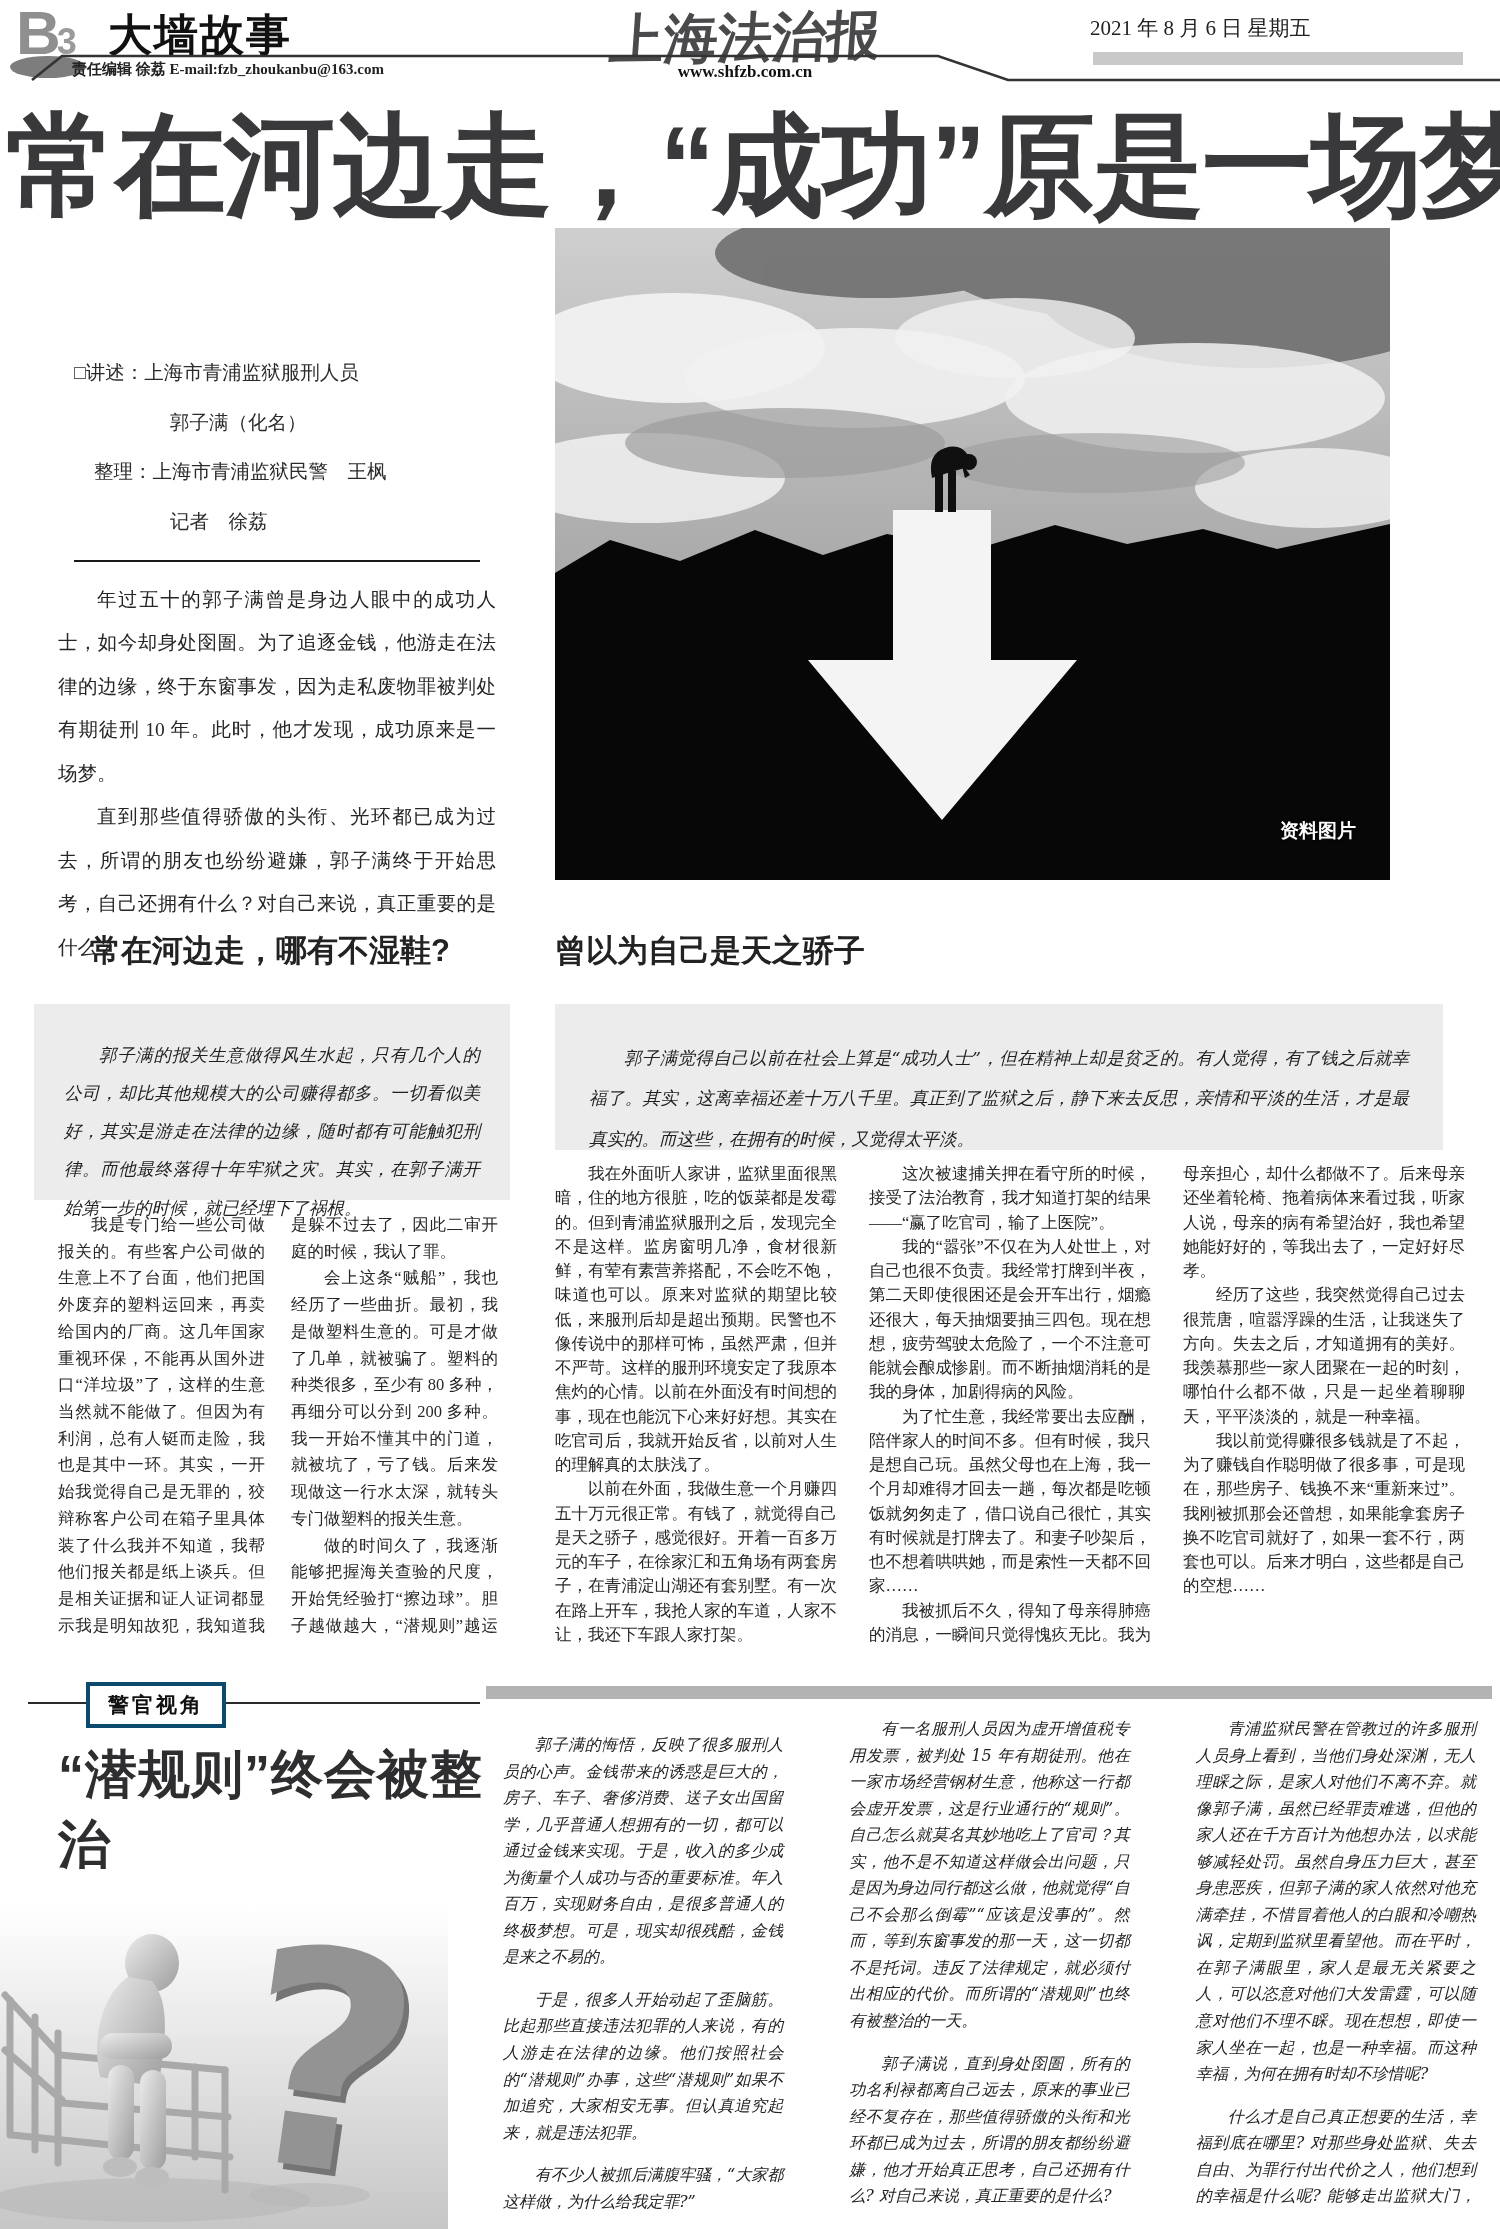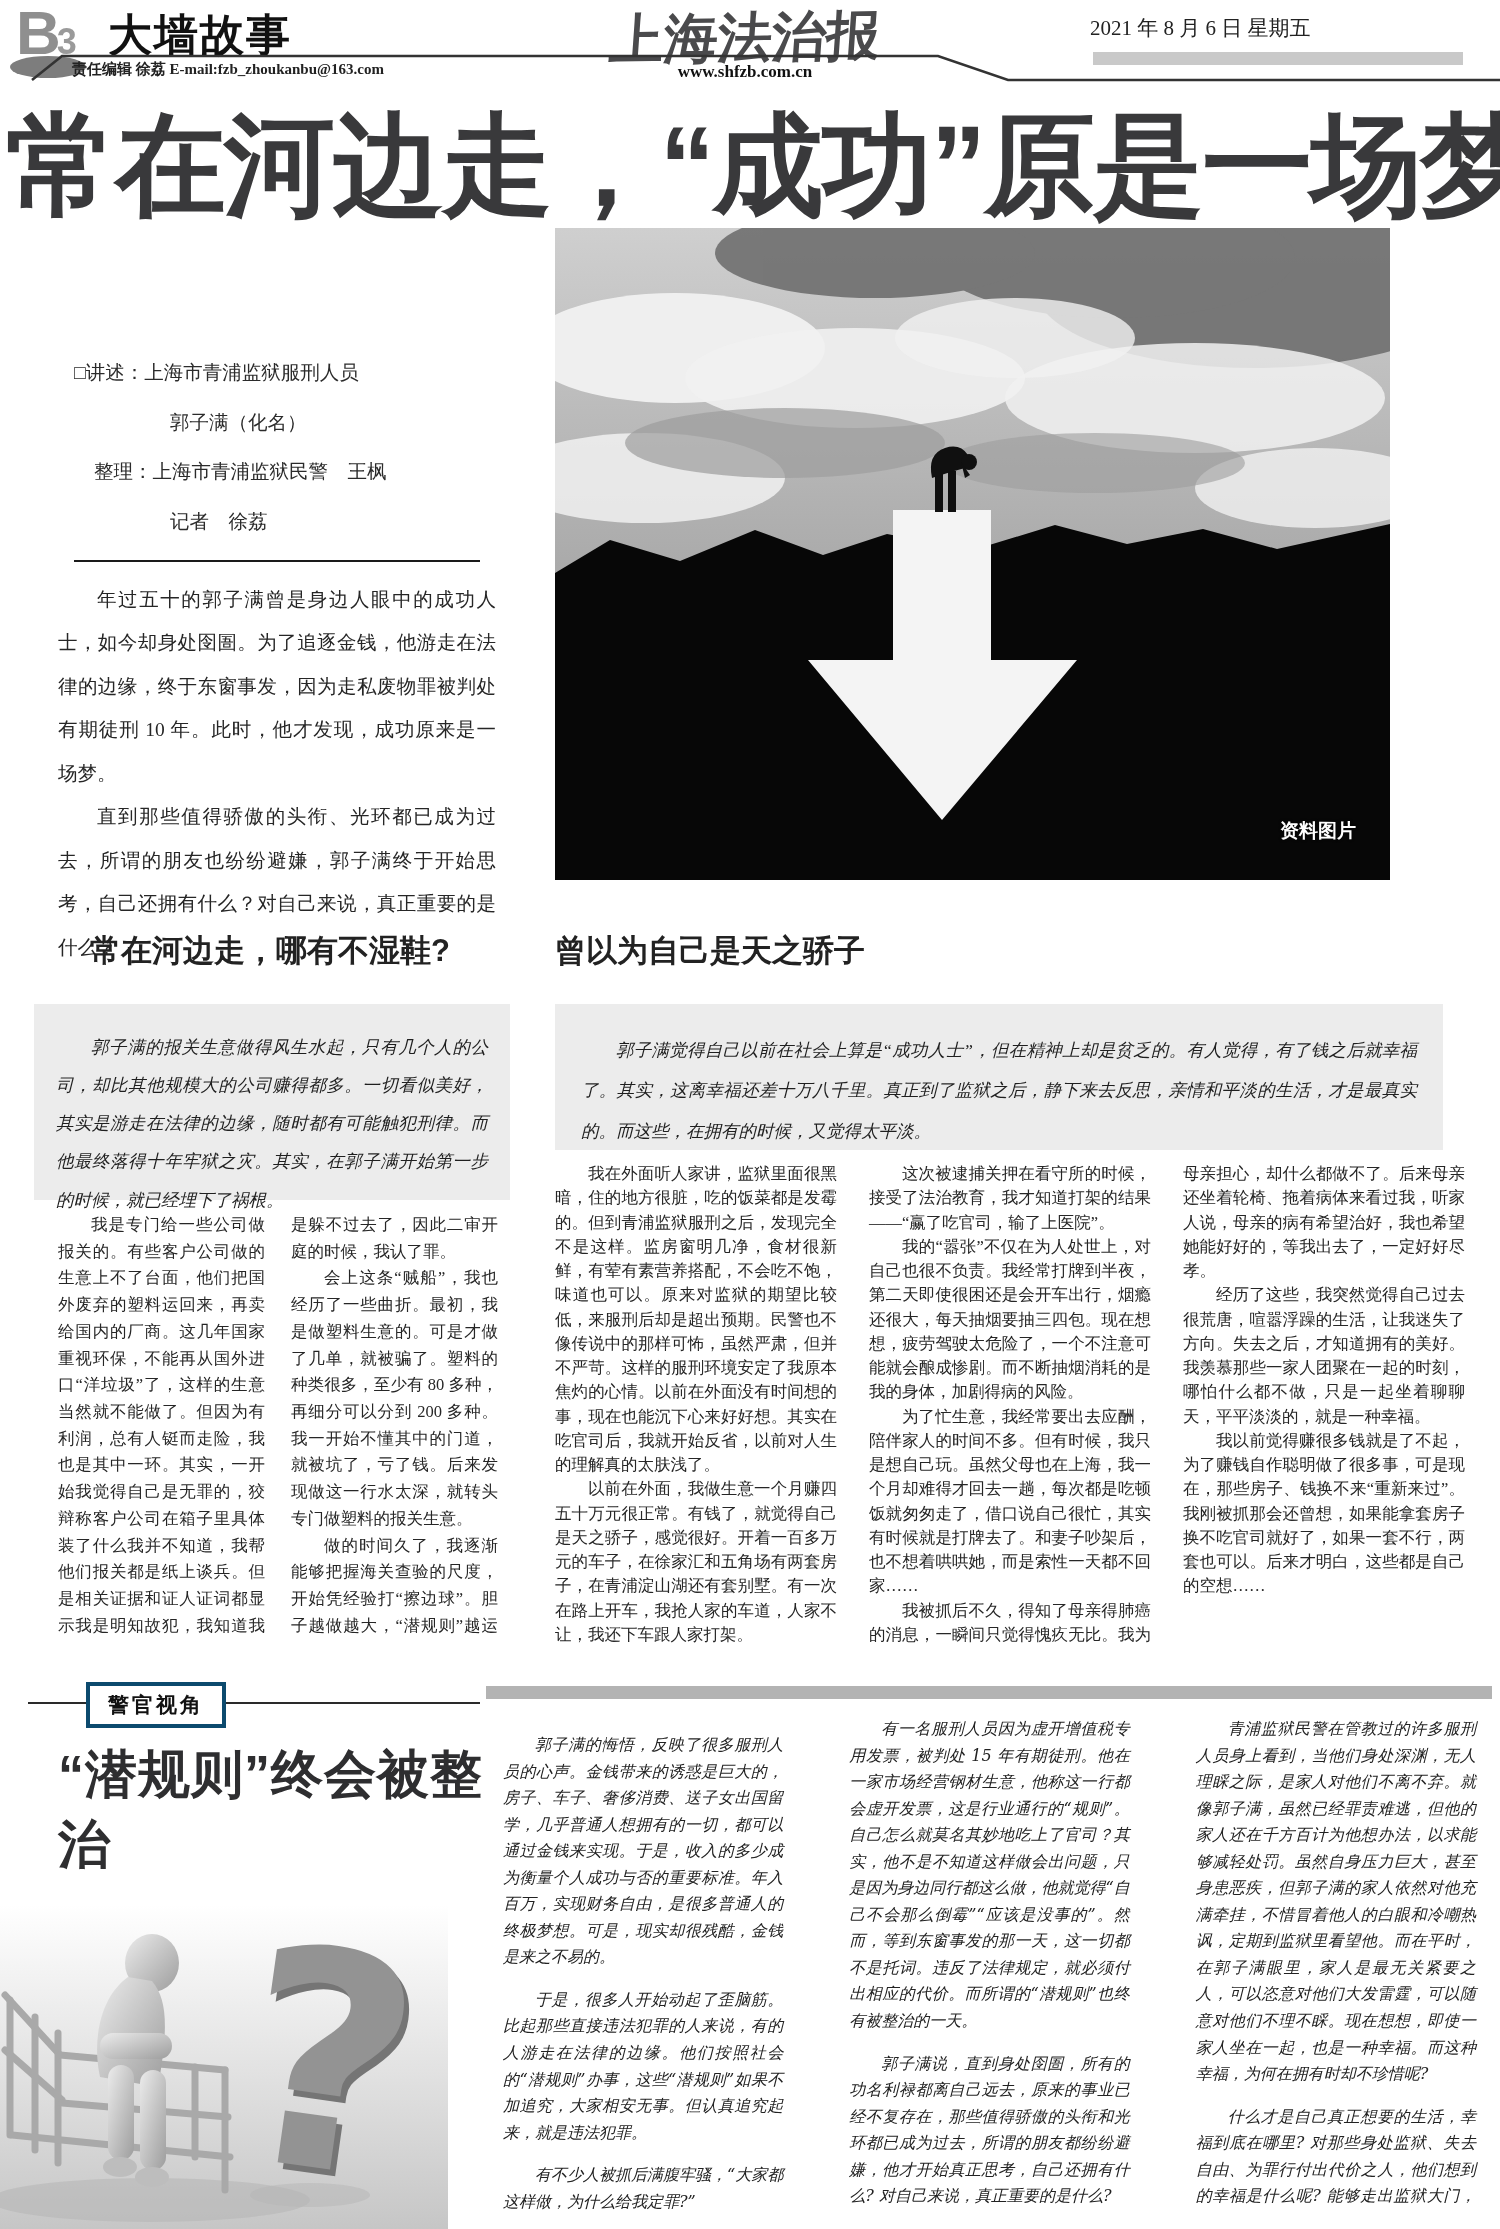--- a/index.html
+++ b/index.html
@@ -42,21 +42,21 @@
                  font-family:"Liberation Sans",sans-serif;font-weight:bold;text-shadow:0 0 3px #000;}
 
   
   .sec1-head{left:30px;top:930px;width:480px;text-align:center;font-size:31px;color:#222;}
   .sec2-head{left:555px;top:930px;width:910px;text-align:left;font-size:31px;color:#222;}
   .lead-box{background:#ececec;color:#1f1f1f;}
   .lead1{left:34px;top:1004px;width:476px;height:196px;padding:24px 22px;box-sizing:border-box;
          font-size:17.5px;line-height:2.18;text-align:justify;}
   .lead2{left:555px;top:1004px;width:888px;height:146px;padding:26px 26px;box-sizing:border-box;
          font-size:17.5px;line-height:2.3;text-align:justify;}
-  .lead-box p{margin:0;text-indent:2em;font-family:Liberation Serif, serif;}
+  .lead-box p{margin:8px;text-indent:2em;}
 
   
   .bodytext p{margin:0;text-indent:2em;}
   .left-body{left:58px;top:1212px;width:440px;height:452px;column-count:2;column-gap:26px;column-fill:auto;
              font-size:16.5px;line-height:1.62;text-align:justify;overflow:hidden;color:#262626;}
   .right-body{left:555px;top:1162px;width:910px;height:505px;column-count:3;column-gap:32px;column-fill:auto;
               font-size:16.5px;line-height:1.47;text-align:justify;overflow:hidden;color:#262626;}
 
   
   .comm-line{left:28px;top:1702px;width:452px;height:2px;background:#2a2a2a;}

